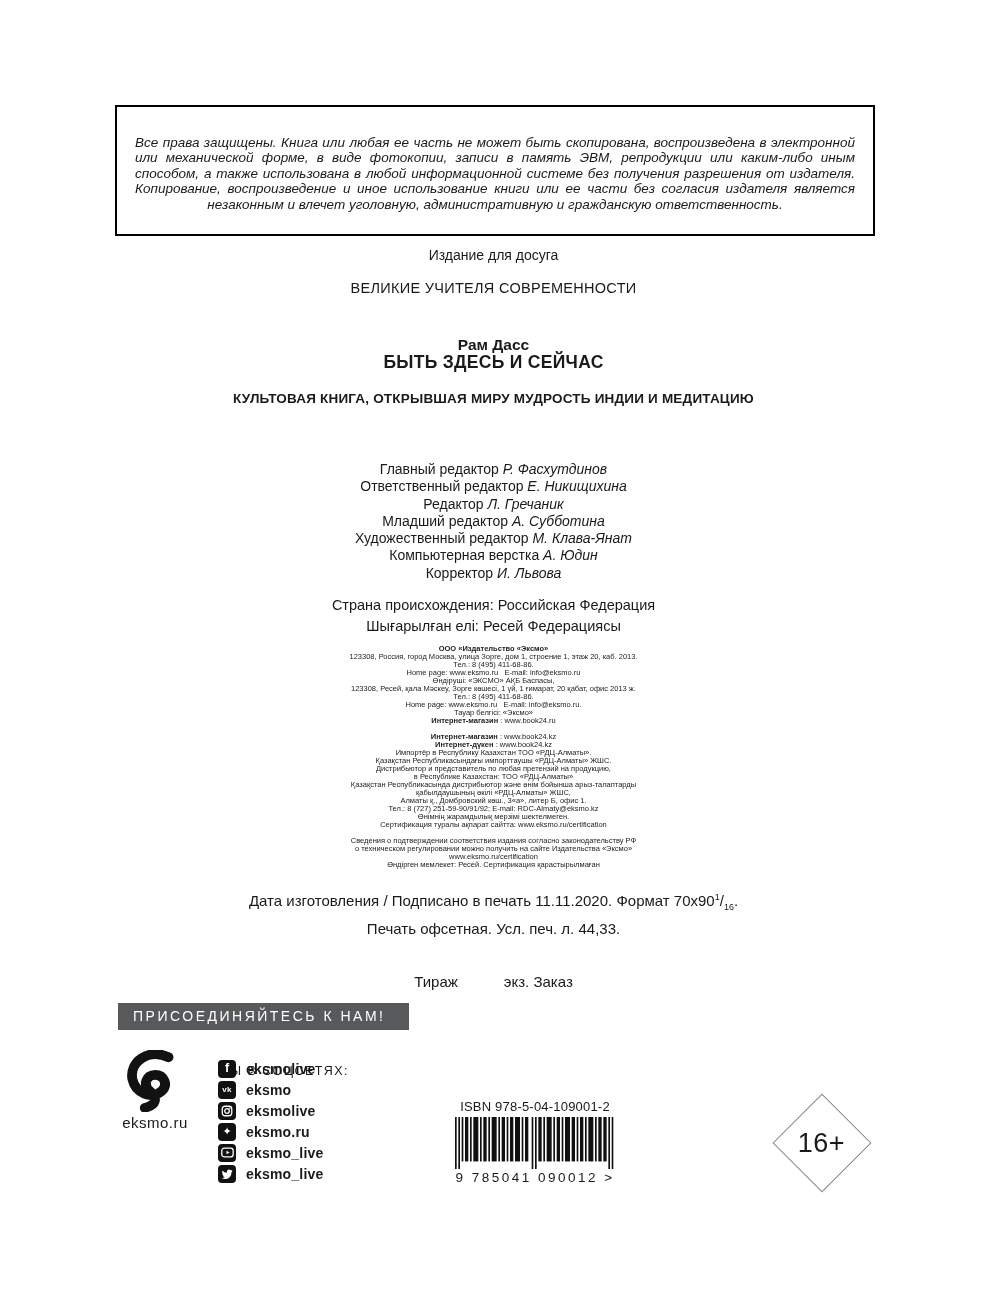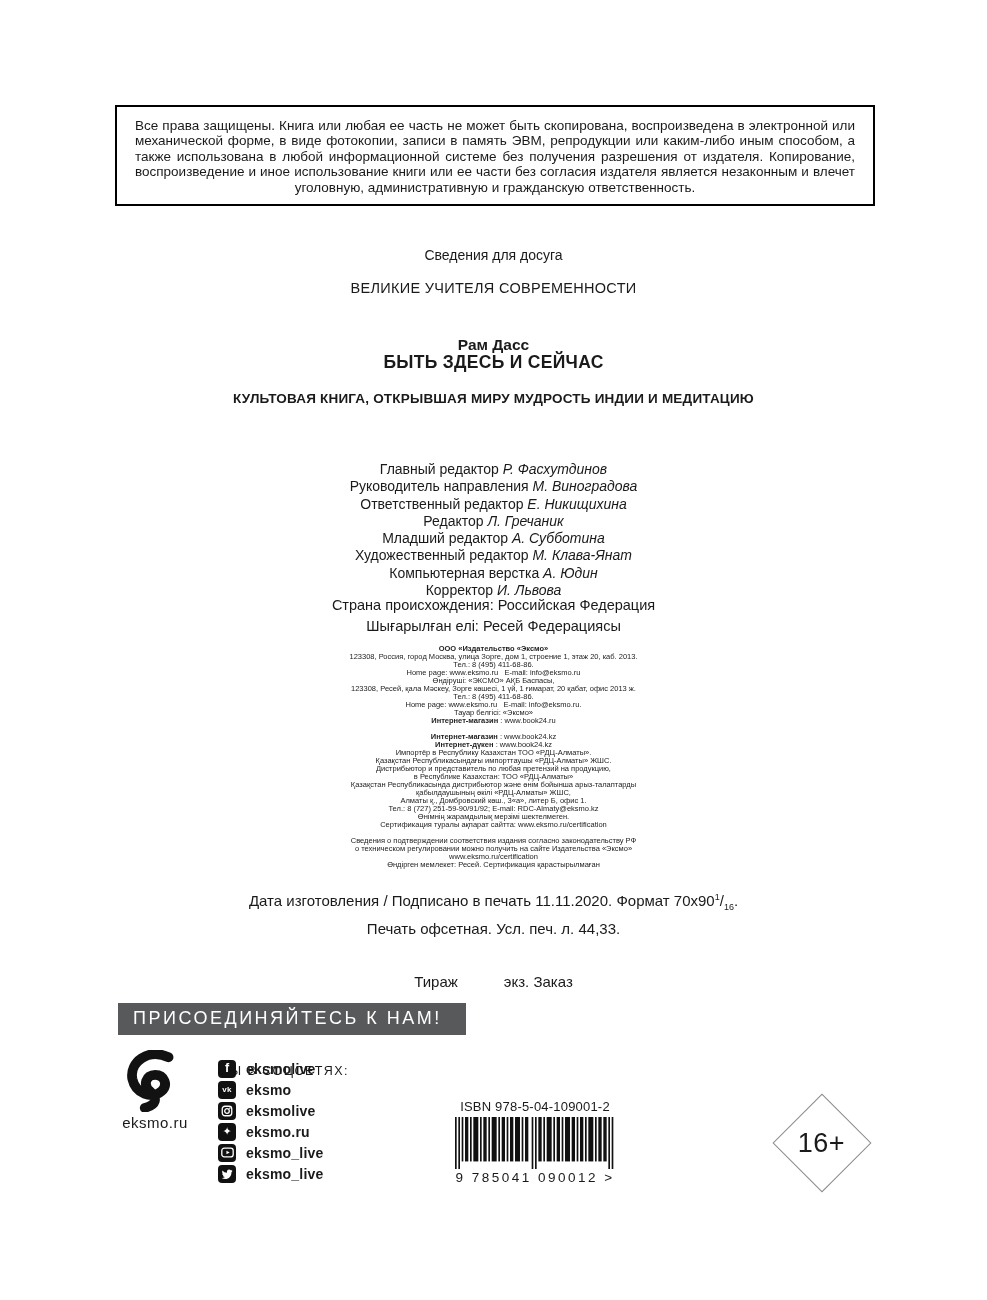--- a/index.html
+++ b/index.html
@@ -2,22 +2,22 @@
 <html><head>
 <meta charset="utf-8">
 <style>
   html,body{margin:0;padding:0;background:#fff;}
   .page{position:relative;width:987px;height:1300px;background:#ffffff;
         font-family:"Liberation Sans",sans-serif;color:#1a1a1a;overflow:hidden;}
   .abs{position:absolute;}
   .ctr{left:0;right:0;text-align:center;}
 
   
-  .copyright-box{left:115px;top:105px;width:760px;height:101px;box-sizing:border-box;
-    border:2px solid #000;padding:11px 18px;font-size:13.5px;
+  .copyright-box{left:115px;top:105px;width:760px;height:131px;box-sizing:border-box;
+    border:2px solid #000;padding:28px 18px;font-style:italic;font-size:13.5px;
     line-height:15.4px;text-align:justify;text-align-last:center;}
 
   .edition-type{top:247px;font-size:14px;}
   .series-title{top:280px;font-size:14.5px;letter-spacing:.3px;}
   .author{top:336px;font-size:15.5px;font-weight:bold;}
   .book-title{top:352px;font-size:17.5px;font-weight:bold;letter-spacing:.3px;}
   .book-subtitle{top:391px;font-size:13.5px;font-weight:bold;letter-spacing:.2px;}
 
   .credits{top:461px;font-size:14px;line-height:17.3px;}
   .credit-line i{font-style:italic;}
@@ -27,21 +27,21 @@
   .imprint{top:645px;font-size:7.5px;line-height:8px;color:#222;}
   .imprint-line b{font-weight:bold;}
 
   .print-info{top:886px;font-size:15px;line-height:22px;}
   .print-info sup{font-size:9px;}
   .print-info sub{font-size:9px;}
   .tirazh-row span{display:inline-block;margin-top:31px;}
   .tirazh-gap{width:46px;}
 
   .join-banner{left:118px;top:1003px;background:#58595b;color:#fff;
-    padding:5px 24px 6px 15px;font-size:18px;letter-spacing:2.5px;}
+    padding:5px 24px 6px 15px;font-size:14px;letter-spacing:2.5px;}
 
   .eksmo-logo{left:120px;top:1050px;width:64px;height:62px;}
   .eksmo-url{left:95px;top:1114px;width:120px;text-align:center;
     font-size:15px;font-weight:500;letter-spacing:.5px;}
 
   .social-heading{left:218px;top:1040px;font-size:12.5px;letter-spacing:1.5px;margin-top:24px;}
   .social-list{left:218px;top:1058px;}
   .srow{display:flex;align-items:center;gap:10px;height:21px;}
   .sicon{width:18px;height:18px;background:#111;border-radius:4px;color:#fff;
     display:flex;align-items:center;justify-content:center;flex:0 0 18px;}
@@ -62,31 +62,30 @@
 </style>
 </head>
 <body>
 
 <div class="page">
 
   <div class="abs copyright-box">
     <span>Все права защищены. Книга или любая ее часть не может быть скопирована, воспроизведена в электронной или механической форме, в виде фотокопии, записи в память ЭВМ, репродукции или каким-либо иным способом, а также использована в любой информационной системе без получения разрешения от издателя. Копирование, воспроизведение и иное использование книги или ее части без согласия издателя является незаконным и влечет уголовную, административную и гражданскую ответственность.</span>
   </div>
 
-  <div class="abs ctr edition-type">Сведения для досуга</div>
+  <div class="abs ctr edition-type">Издание для досуга</div>
   <div class="abs ctr series-title">ВЕЛИКИЕ УЧИТЕЛЯ СОВРЕМЕННОСТИ</div>
   <div class="abs ctr author">Рам Дасс</div>
   <div class="abs ctr book-title">БЫТЬ ЗДЕСЬ И СЕЙЧАС</div>
   <div class="abs ctr book-subtitle">КУЛЬТОВАЯ КНИГА, ОТКРЫВШАЯ МИРУ МУДРОСТЬ ИНДИИ И МЕДИТАЦИЮ</div>
 
   <div class="abs ctr credits">
 
       <div class="credit-line"><span>Главный редактор</span> <i>Р. Фасхутдинов</i></div>
 
-      <div class="credit-line"><span>Руководитель направления</span> <i>М. Виноградова</i></div>
 
       <div class="credit-line"><span>Ответственный редактор</span> <i>Е. Никищихина</i></div>
 
       <div class="credit-line"><span>Редактор</span> <i>Л. Гречаник</i></div>
 
       <div class="credit-line"><span>Младший редактор</span> <i>А. Субботина</i></div>
 
       <div class="credit-line"><span>Художественный редактор</span> <i>М. Клава-Янат</i></div>
 
       <div class="credit-line"><span>Компьютерная верстка</span> <i>А. Юдин</i></div>

